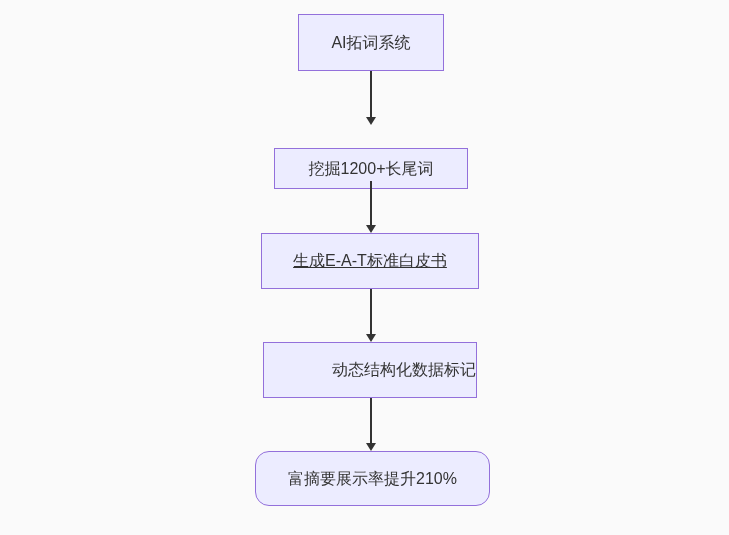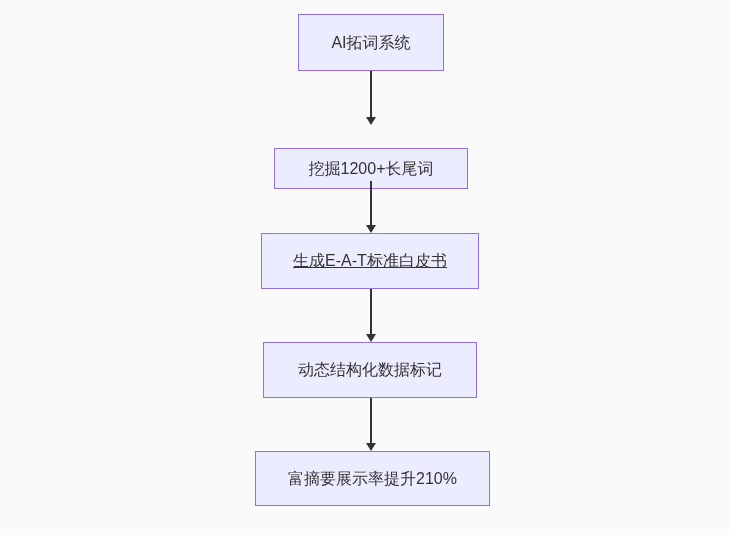--- a/index.html
+++ b/index.html
@@ -24,22 +24,22 @@
     align-items: center;
     justify-content: center;
     font-size: 16px;
     line-height: 1;
     text-align: center;
     white-space: nowrap;
   }
   #node-1 { left: 298px; top: 14px;  width: 146px; height: 57px; }
   #node-2 { left: 274px; top: 125px; width: 194px; height: 41px; margin-top: 23px; }
   #node-3 { left: 261px; top: 233px; width: 218px; height: 56px; text-decoration: underline; }
-  #node-4 { left: 263px; top: 342px; width: 214px; height: 56px; }
-  #node-5 { left: 255px; top: 451px; width: 235px; height: 55px; }
+  #node-4 { left: 263px; top: 342px; width: 214px; height: 56px; justify-content: flex-end; }
+  #node-5 { left: 255px; top: 451px; width: 235px; height: 55px; border-radius: 14px; }
 
   .flow-arrow {
     position: absolute;
     left: 366px;
     width: 10px;
     display: flex;
     flex-direction: column;
     align-items: center;
   }
   #arrow-1 { top: 71px;  height: 54px; }

